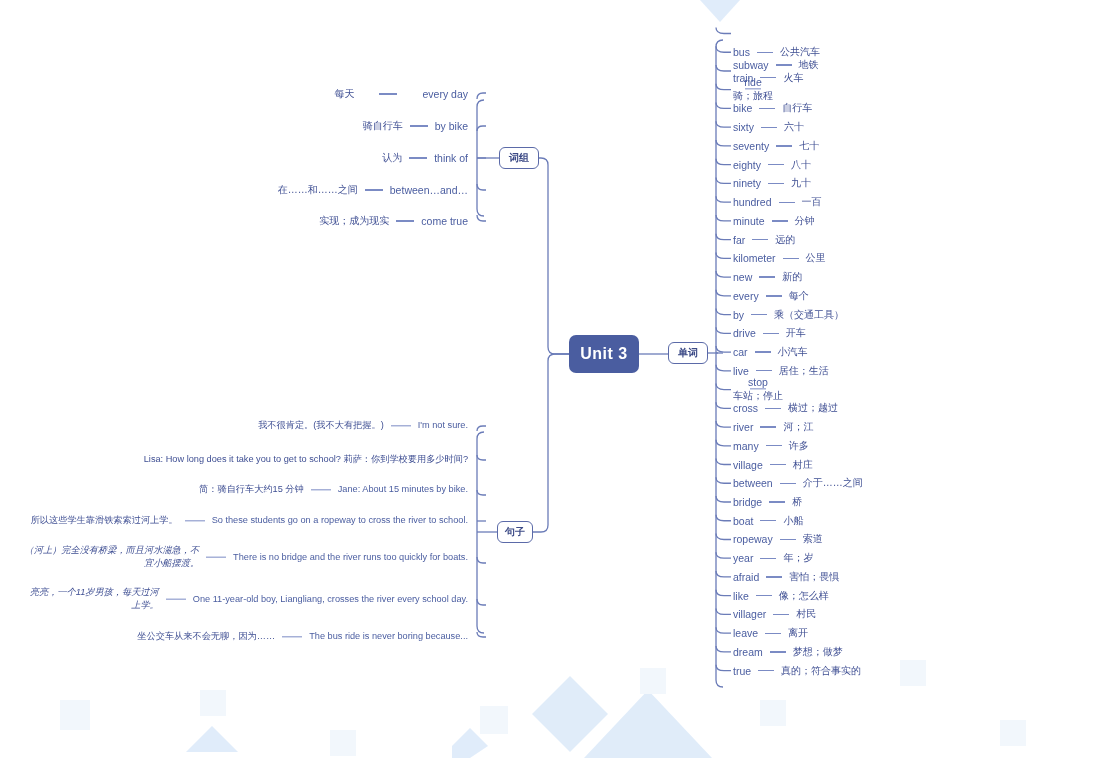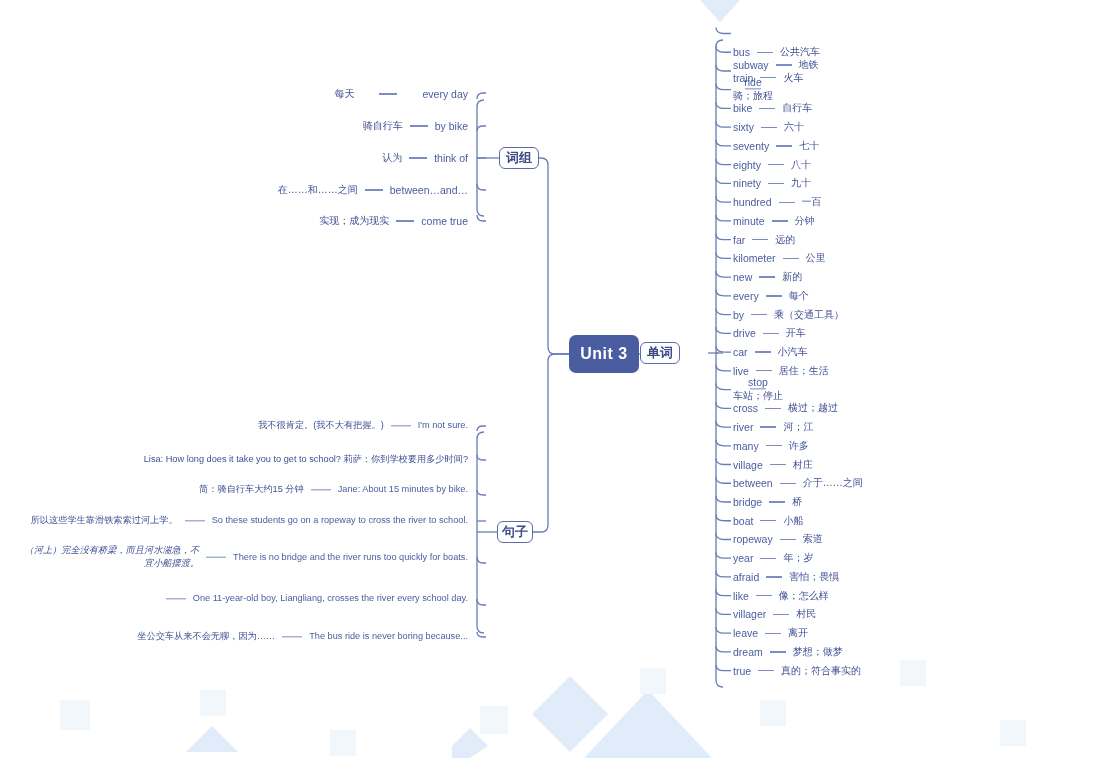--- a/index.html
+++ b/index.html
@@ -34,26 +34,26 @@
     font-size: 16px;
     font-weight: bold;
     display: flex; align-items: center; justify-content: center;
     letter-spacing: .5px;
   }
   .cat-node {
     background: #ffffff;
     border: 1.2px solid #5b6aa8;
     border-radius: 6px;
     color: #3c4a86;
-    font-size: 13px;
+    font-size: 10px;
     font-weight: bold;
     display: flex; align-items: center; justify-content: center;
   }
   #cat-phrases { left: 499px; top: 147px; width: 40px; height: 22px; }
-  #cat-words   { left: 640px; top: 342px; width: 40px; height: 22px; }
+  #cat-words   { left: 668px; top: 342px; width: 40px; height: 22px; }
   #cat-sentences { left: 497px; top: 521px; width: 36px; height: 22px; }
 
   
   .word-leaf {
     position: absolute;
     z-index: 3;
     white-space: nowrap;
     font-size: 10.5px;
     color: #4a5da0;
     display: flex;
@@ -433,20 +433,22 @@
         <span class="dash"></span>
         <span class="en">So these students go on a ropeway to cross the river to school.</span>
       </div>
       <div class="sent-leaf wrapped" style="left: 0px; top: 557px; width: 468px; justify-content: flex-end;">
         <span class="zh">（河上）完全没有桥梁，而且河水湍急，不
 宜小船摆渡。</span>
         <span class="dash"></span>
         <span class="en">There is no bridge and the river runs too quickly for boats.</span>
       </div>
       <div class="sent-leaf wrapped" style="left: 0px; top: 599px; width: 468px; justify-content: flex-end;">
+        <span class="zh">亮亮，一个11岁男孩，每天过河
+上学。</span>
         <span class="dash"></span>
         <span class="en">One 11-year-old boy, Liangliang, crosses the river every school day.</span>
       </div>
       <div class="sent-leaf" style="left: 0px; top: 637px; width: 468px; justify-content: flex-end;">
         <span class="zh">坐公交车从来不会无聊，因为……</span>
         <span class="dash"></span>
         <span class="en">The bus ride is never boring because...</span>
       </div>
     </div>
 

